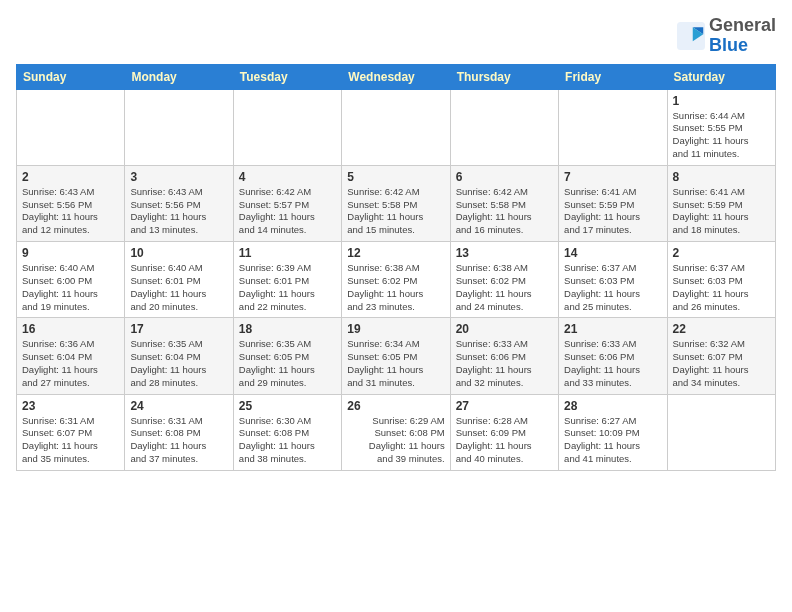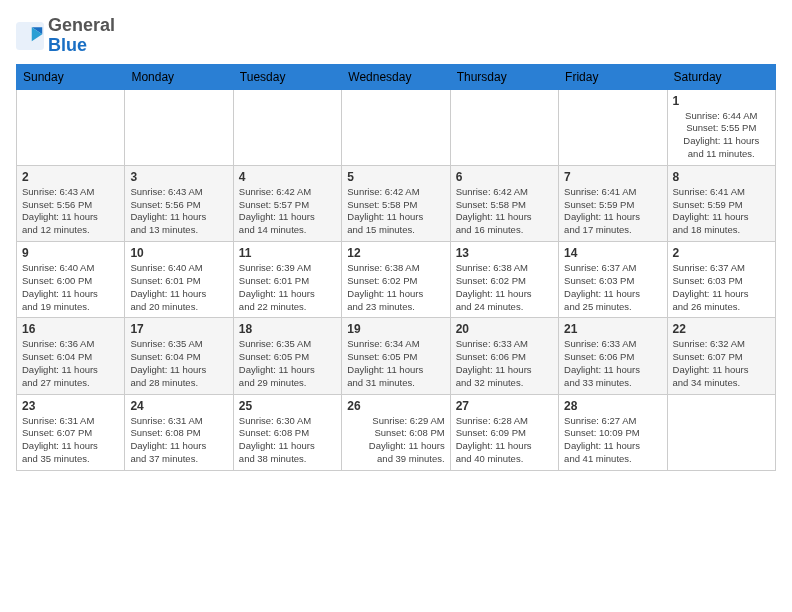--- a/index.html
+++ b/index.html
@@ -6,21 +6,21 @@
     body {
       font-family: Arial, sans-serif;
       background: #fff;
       width: 792px;
       min-height: 612px;
       padding: 16px;
     }
     .header {
       display: flex;
       align-items: flex-start;
-      justify-content: flex-start;
+      justify-content: flex-end;
       margin-bottom: 4px;
     }
     .logo {
       display: flex;
       align-items: center;
       gap: 4px;
     }
     .logo-text {
       font-size: 18px;
       font-weight: bold;
@@ -45,23 +45,23 @@
       color: #555;
       margin-top: 2px;
     }
     .calendar {
       width: 100%;
       border-collapse: collapse;
       margin-top: 8px;
     }
     .calendar th {
       background-color: #2a7fd4;
-      color: #000000;
+      color: #fef9c3;
       font-size: 12px;
-      font-weight: normal;
+      font-weight: bold;
       padding: 5px 6px;
       text-align: left;
       border: 1px solid #2a7fd4;
     }
     .calendar td {
       border: 1px solid #ccc;
       vertical-align: top;
       padding: 4px 5px;
       width: 108px;
       min-height: 80px;
@@ -122,21 +122,21 @@
   <tbody id="calendar-body">
   <tr>
         <td class="empty-cell"></td>
         <td class="empty-cell"></td>
         <td class="empty-cell"></td>
         <td class="empty-cell"></td>
         <td class="empty-cell"></td>
         <td class="empty-cell"></td>
         <td>
           <span class="day-number">1</span>
-          <div class="day-info" style="white-space: pre-line; text-align: center;">Sunrise: 6:44 AM
+          <div class="day-info" style="white-space: pre-line;">Sunrise: 6:44 AM
 Sunset: 5:55 PM
 Daylight: 11 hours
 and 11 minutes.</div>
         </td>
       </tr>
       <tr>
         <td>
           <span class="day-number">2</span>
           <div class="day-info" style="white-space: pre-line;">Sunrise: 6:43 AM
 Sunset: 5:56 PM

